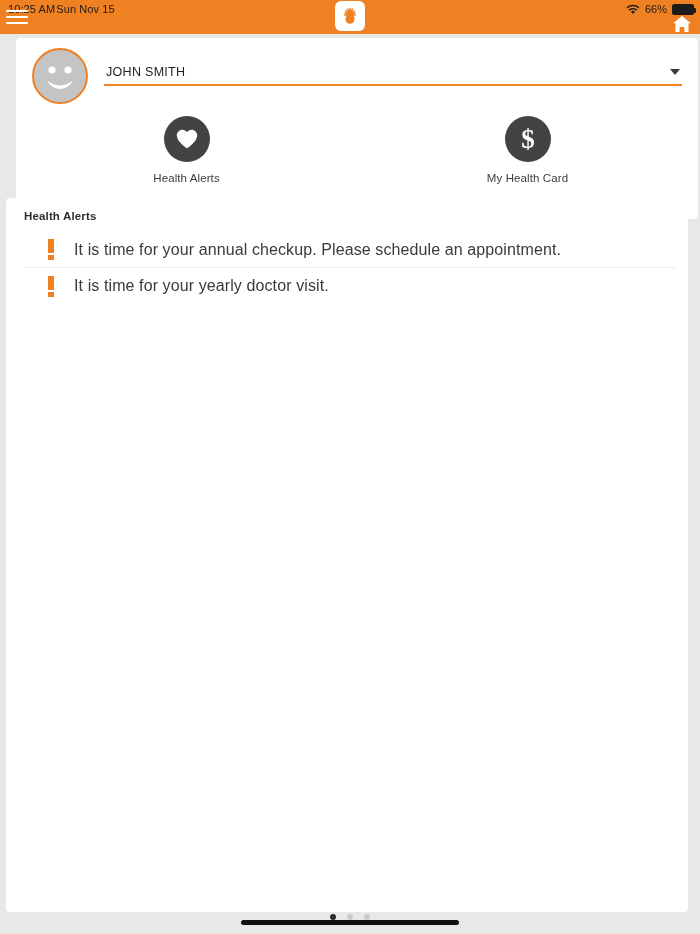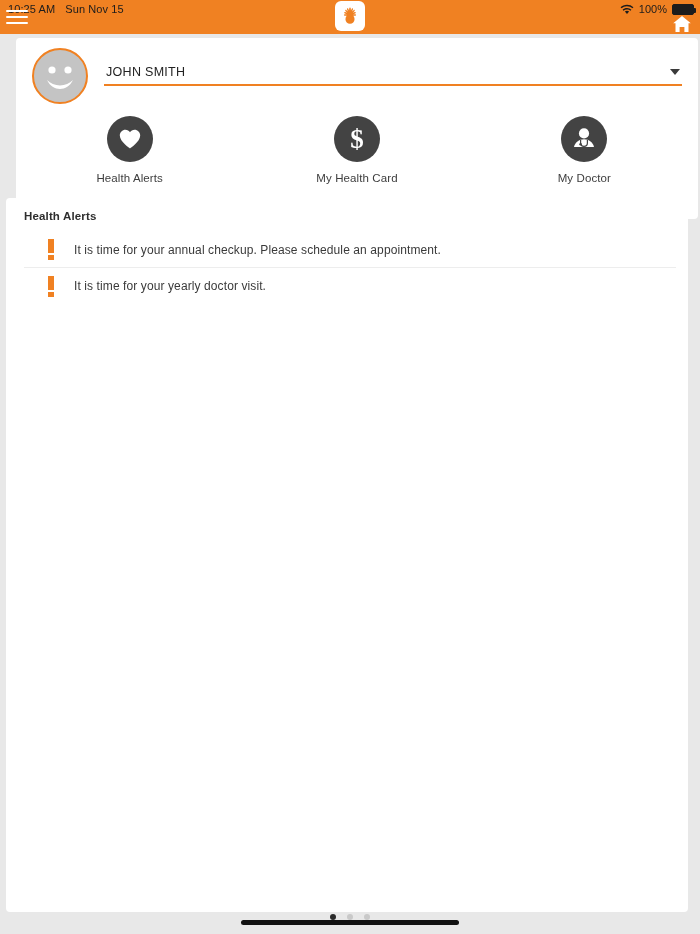--- a/index.html
+++ b/index.html
@@ -28,21 +28,21 @@
     height: 34px;
     background: #f08122;
     overflow: hidden;
   }
 
   .status-left {
     position: absolute;
     left: 8px; top: 3px;
     display: flex;
     align-items: baseline;
-    gap: 10px;
+    gap: 1px;
     color: #1c1c1c;
     font-size: 11px;
     letter-spacing: .1px;
     white-space: nowrap;
   }
 
   .hamburger {
     position: absolute;
     left: 6px; top: 8px;
     width: 22px;
@@ -249,21 +249,21 @@
     background: #f08122;
   }
   .bang .dot {
     width: 6px; height: 5px;
     background: #f08122;
     margin-top: 2px;
   }
 
   .alert-text {
     margin-left: 8px;
-    font-size: 12px;
+    font-size: 16px;
     color: #3a3a3a;
     letter-spacing: .1px;
   }
 
   
   .page-dots {
     position: absolute;
     left: 0;
     bottom: 14px;
     width: 700px;
@@ -315,21 +315,21 @@
         <path d="M12 2.6c-.5 0-.8.5-.85 1.1l-.2 2.3-.9-1.9c-.25-.5-.75-.65-1.1-.4-.35.25-.4.8-.2 1.3l.95 2.1-1.6-1.5c-.4-.4-.95-.4-1.2-.05-.28.36-.15.9.25 1.25l1.8 1.6-2.2-.75c-.5-.18-1 .05-1.12.47-.12.44.17.9.68 1.08l2.4.8H6.3c-.55 0-1 .4-1 .9 0 .5.45.9 1 .9h2.1c-.85 1-1.35 2.3-1.35 3.7 0 2.8 2.1 4.9 4.95 4.9s4.95-2.1 4.95-4.9c0-1.4-.5-2.7-1.35-3.7h2.1c.55 0 1-.4 1-.9 0-.5-.45-.9-1-.9h-2.4l2.4-.8c.5-.18.8-.64.68-1.08-.13-.42-.63-.65-1.13-.47l-2.2.75 1.8-1.6c.4-.35.53-.89.25-1.25-.26-.35-.8-.35-1.2.05l-1.6 1.5.95-2.1c.2-.5.15-1.05-.2-1.3-.35-.25-.85-.1-1.1.4l-.9 1.9-.2-2.3c-.05-.6-.35-1.1-.85-1.1z" fill="#f08122"></path>
       </svg>
     </div>
 
     <div class="status-right">
       <svg class="wifi-icon" width="14" height="11" viewBox="0 0 16 12">
         <path d="M8 11.2 5.6 8.4a3.6 3.6 0 0 1 4.8 0L8 11.2z" fill="#1c1c1c"></path>
         <path d="M8 5.9c1.5 0 2.9.55 3.95 1.5l1.1-1.25A7.3 7.3 0 0 0 8 4.25c-1.95 0-3.75.73-5.05 1.9l1.1 1.25A5.85 5.85 0 0 1 8 5.9z" fill="#1c1c1c"></path>
         <path d="M8 2.3c2.4 0 4.6.9 6.25 2.4l1.1-1.25A10.85 10.85 0 0 0 8 .65C5 .65 2.25 1.7.65 3.45l1.1 1.25A8.85 8.85 0 0 1 8 2.3z" fill="#1c1c1c"></path>
       </svg>
-      <span>100%</span>
+      <span>66%</span>
       <span class="battery"></span>
     </div>
 
     <div class="home-icon-btn">
       <svg width="20" height="18" viewBox="0 0 20 18" aria-hidden="true">
         <path d="M10 1 1.2 8.3h2.3V17h4.1v-5h4.8v5h4.1V8.3h2.3L10 1z" fill="#ffffff"></path>
       </svg>
     </div>
   </div>
 
@@ -361,31 +361,20 @@
 
       <div class="tile">
         <span class="tile-circle">
           <svg width="26" height="30" viewBox="0 0 26 30" aria-hidden="true">
             <text x="13" y="24" text-anchor="middle" font-family="'Liberation Serif', serif" font-size="27" font-weight="bold" fill="#ffffff">$</text>
           </svg>
         </span>
         <span class="tile-label">My Health Card</span>
       </div>
 
-      <div class="tile">
-        <span class="tile-circle">
-          <svg width="26" height="26" viewBox="0 0 26 26" aria-hidden="true">
-            <circle cx="13" cy="7.4" r="5.1" fill="#ffffff"></circle>
-            <path d="M13 13.2c-5 0-9.1 3.3-10 7.7h20c-.9-4.4-5-7.7-10-7.7z" fill="#ffffff"></path>
-            <path d="M9.6 13.9v3.1a3.4 3.4 0 0 0 6.8 0v-3.1" stroke="#434343" stroke-width="1.2" fill="none"></path>
-            <circle cx="9.6" cy="18.2" r="1.3" fill="#434343"></circle>
-          </svg>
-        </span>
-        <span class="tile-label">My Doctor</span>
-      </div>
 
 
     </div>
   </div>
 
   <div class="card card-alerts">
 
     <div class="alerts-title">Health Alerts</div>
 
     <div class="alerts-list">

